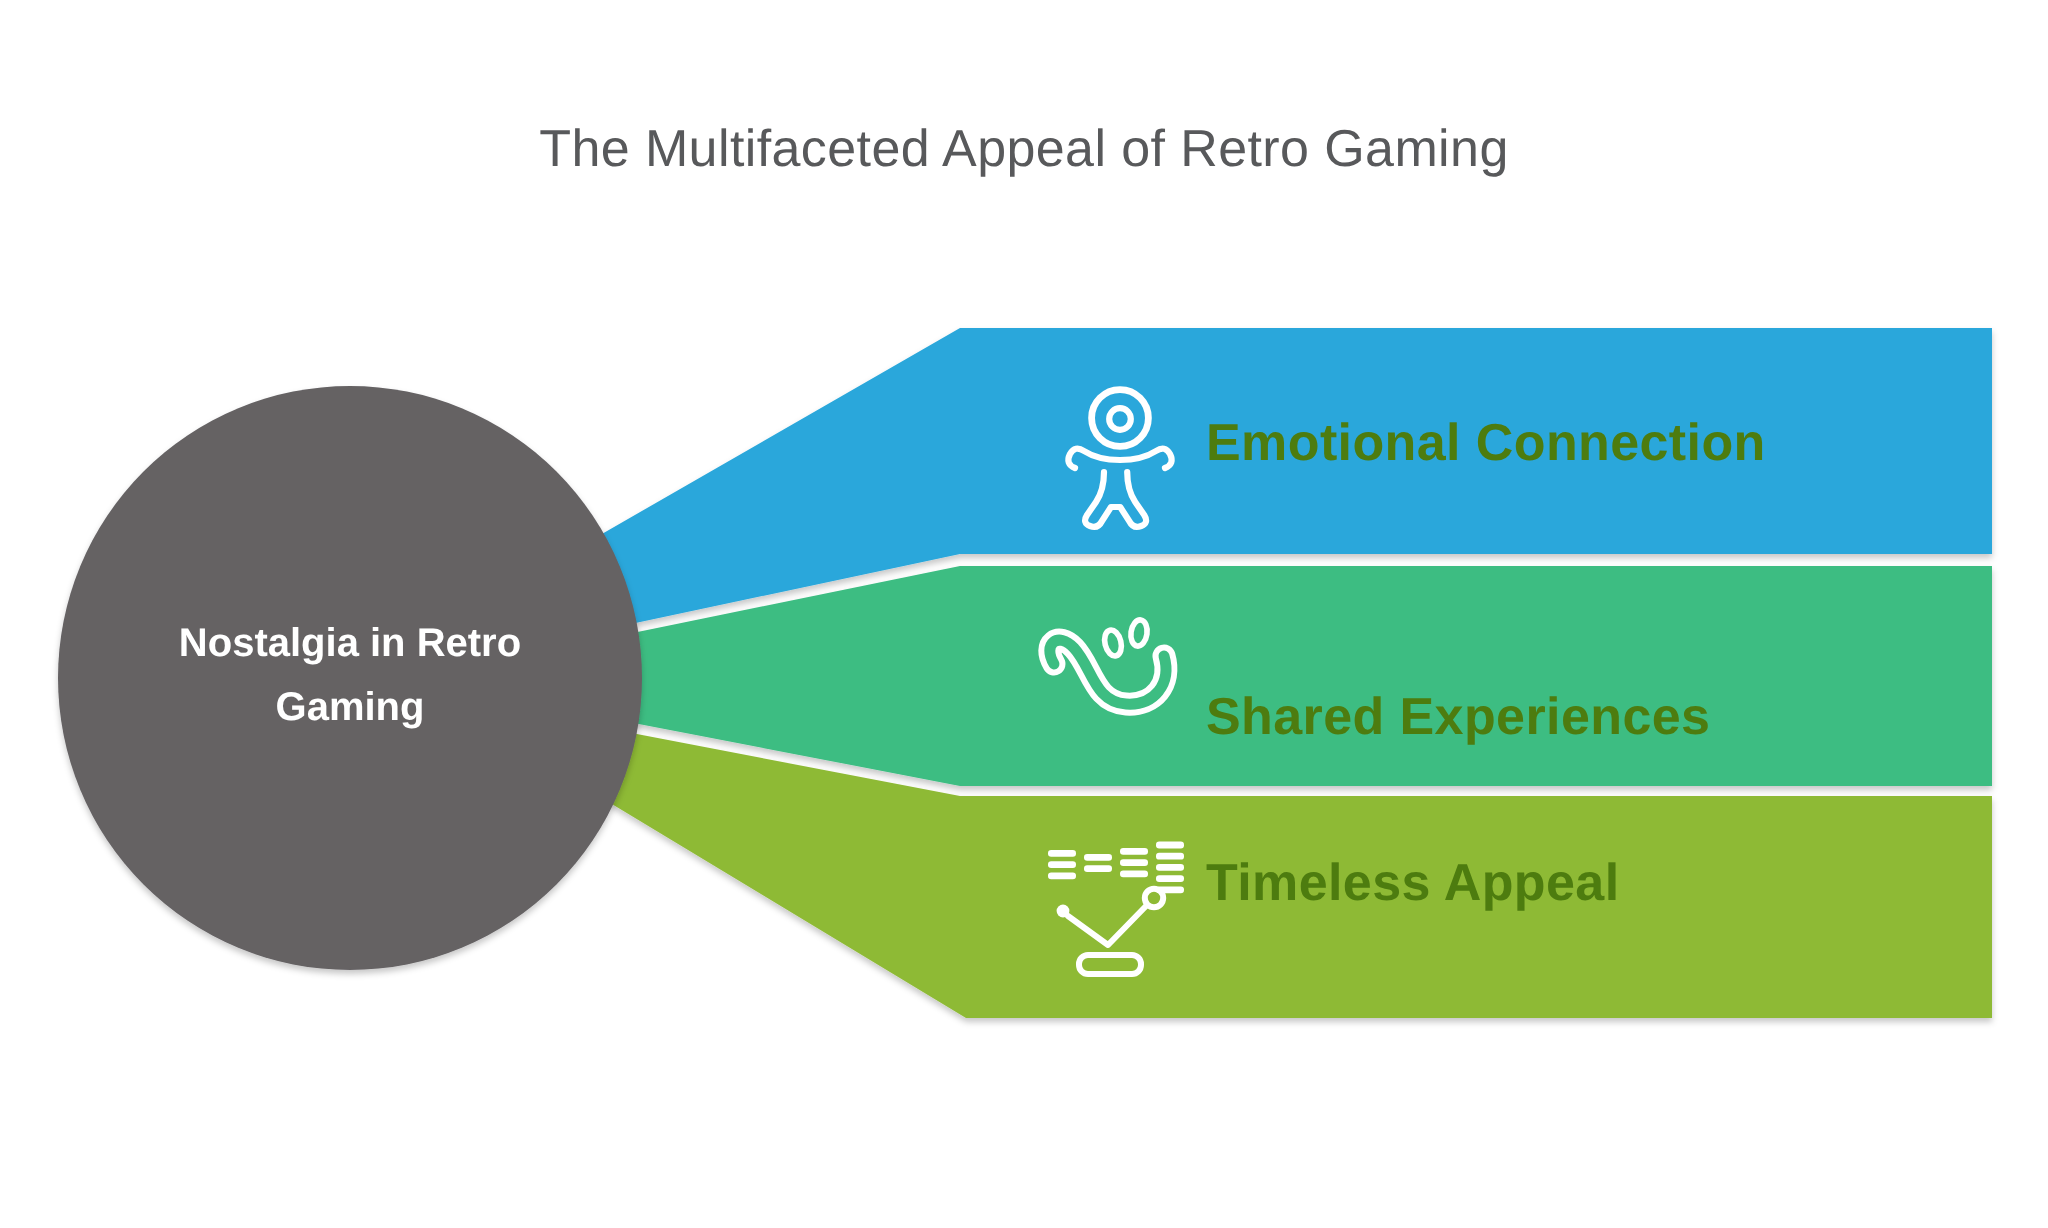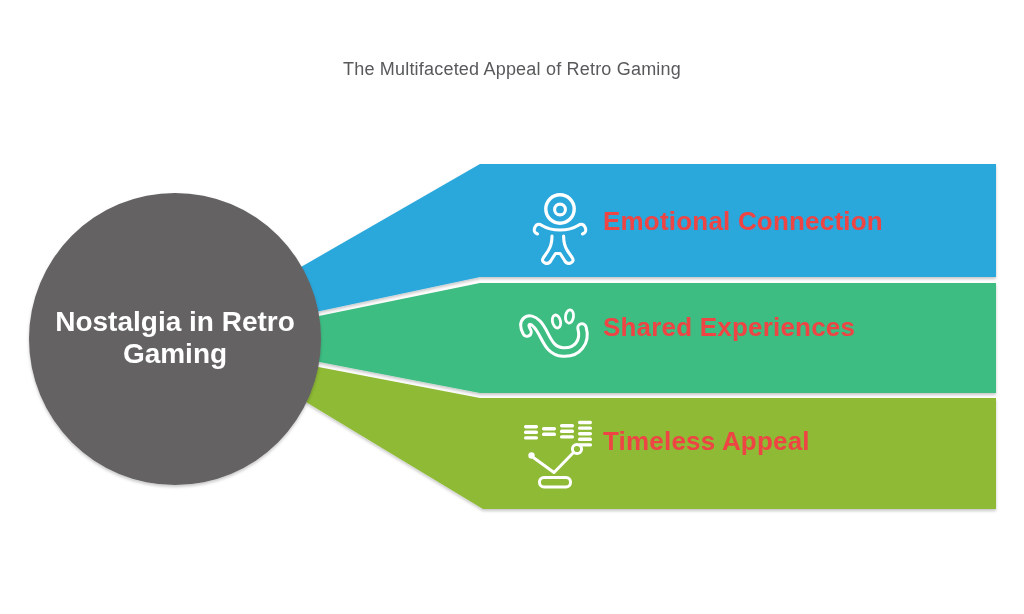--- a/index.html
+++ b/index.html
@@ -7,38 +7,38 @@
     position:relative;
     width:1024px;height:614px;
     background:#ffffff;
     overflow:hidden;
     font-family:"Liberation Sans", sans-serif;
   }
   #diagram-svg{position:absolute;left:0;top:0;}
   .title{
     position:absolute;left:0;right:0;top:59px;
     text-align:center;
-    font-size:18px;font-weight:400;
+    font-size:26px;font-weight:400;
     color:#58595B;
     letter-spacing:.2px;
   }
   .circle-label{
     position:absolute;left:55px;top:306px;width:240px;
     text-align:center;
-    font-size:28px;font-weight:700;line-height:32px;
+    font-size:20px;font-weight:700;line-height:32px;
     color:#ffffff;
   }
   .band-label{
     position:absolute;left:603px;
     font-size:26px;font-weight:700;line-height:30px;
-    color:#ef4444;
+    color:#4d7c0f;
     letter-spacing:.2px;
   }
   .band-label.b1{top:206px;}
-  .band-label.b2{top:312px;text-align:right;}
+  .band-label.b2{top:343px;text-align:right;}
   .band-label.b3{top:426px;}
 </style>
 </head>
 <body>
 
 <div id="stage">
 
   <svg id="diagram-svg" width="1024" height="614" viewBox="0 0 1024 614">
     <defs>
       <filter id="ds" x="-10%" y="-10%" width="120%" height="130%">

